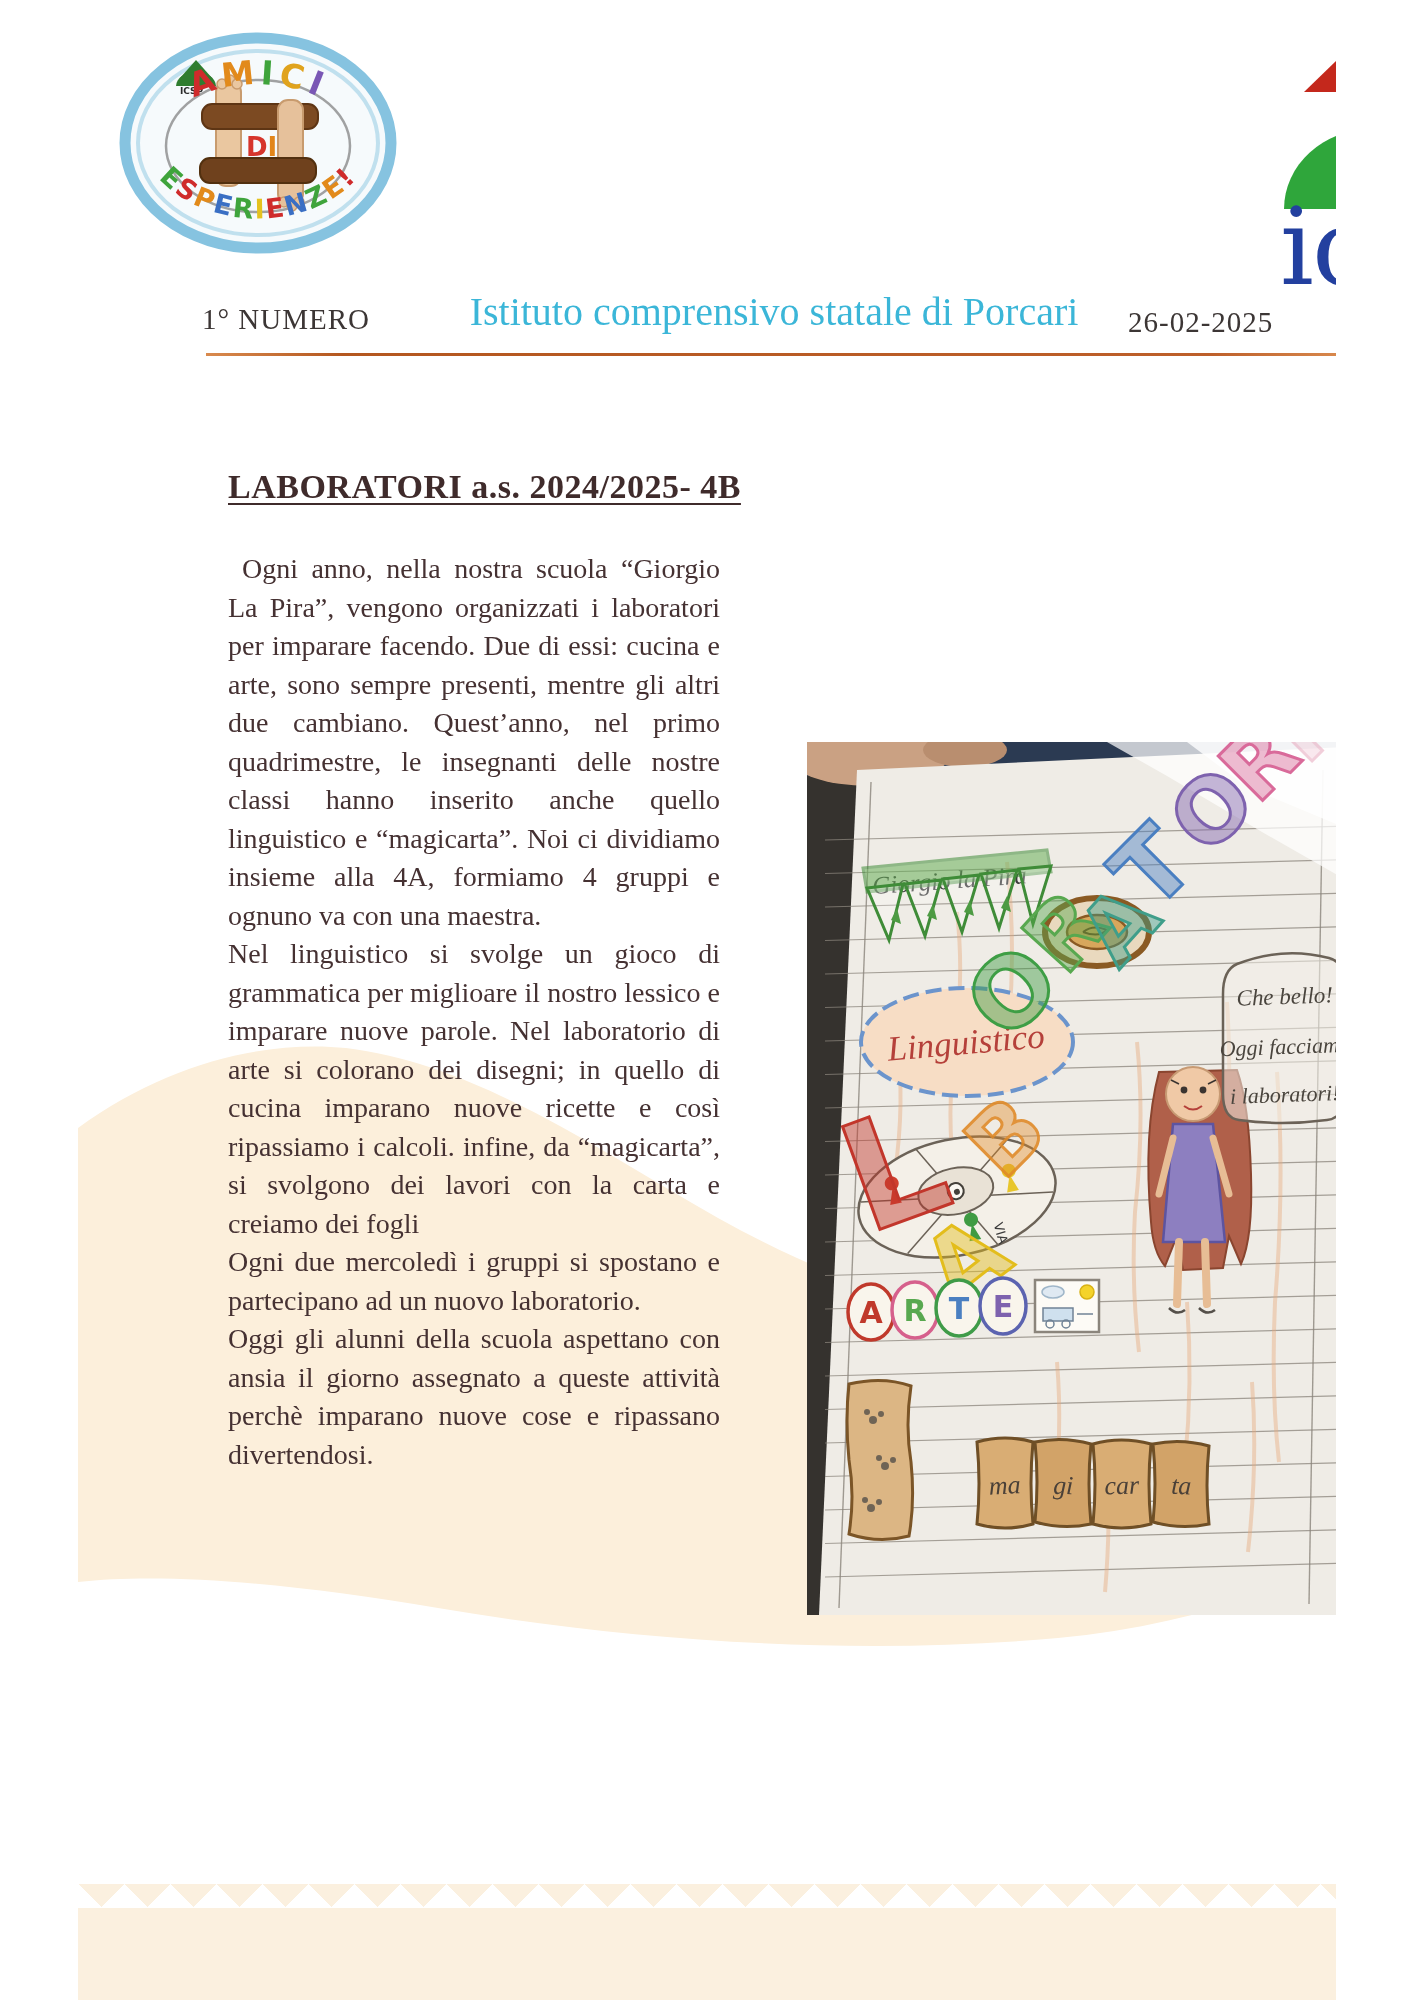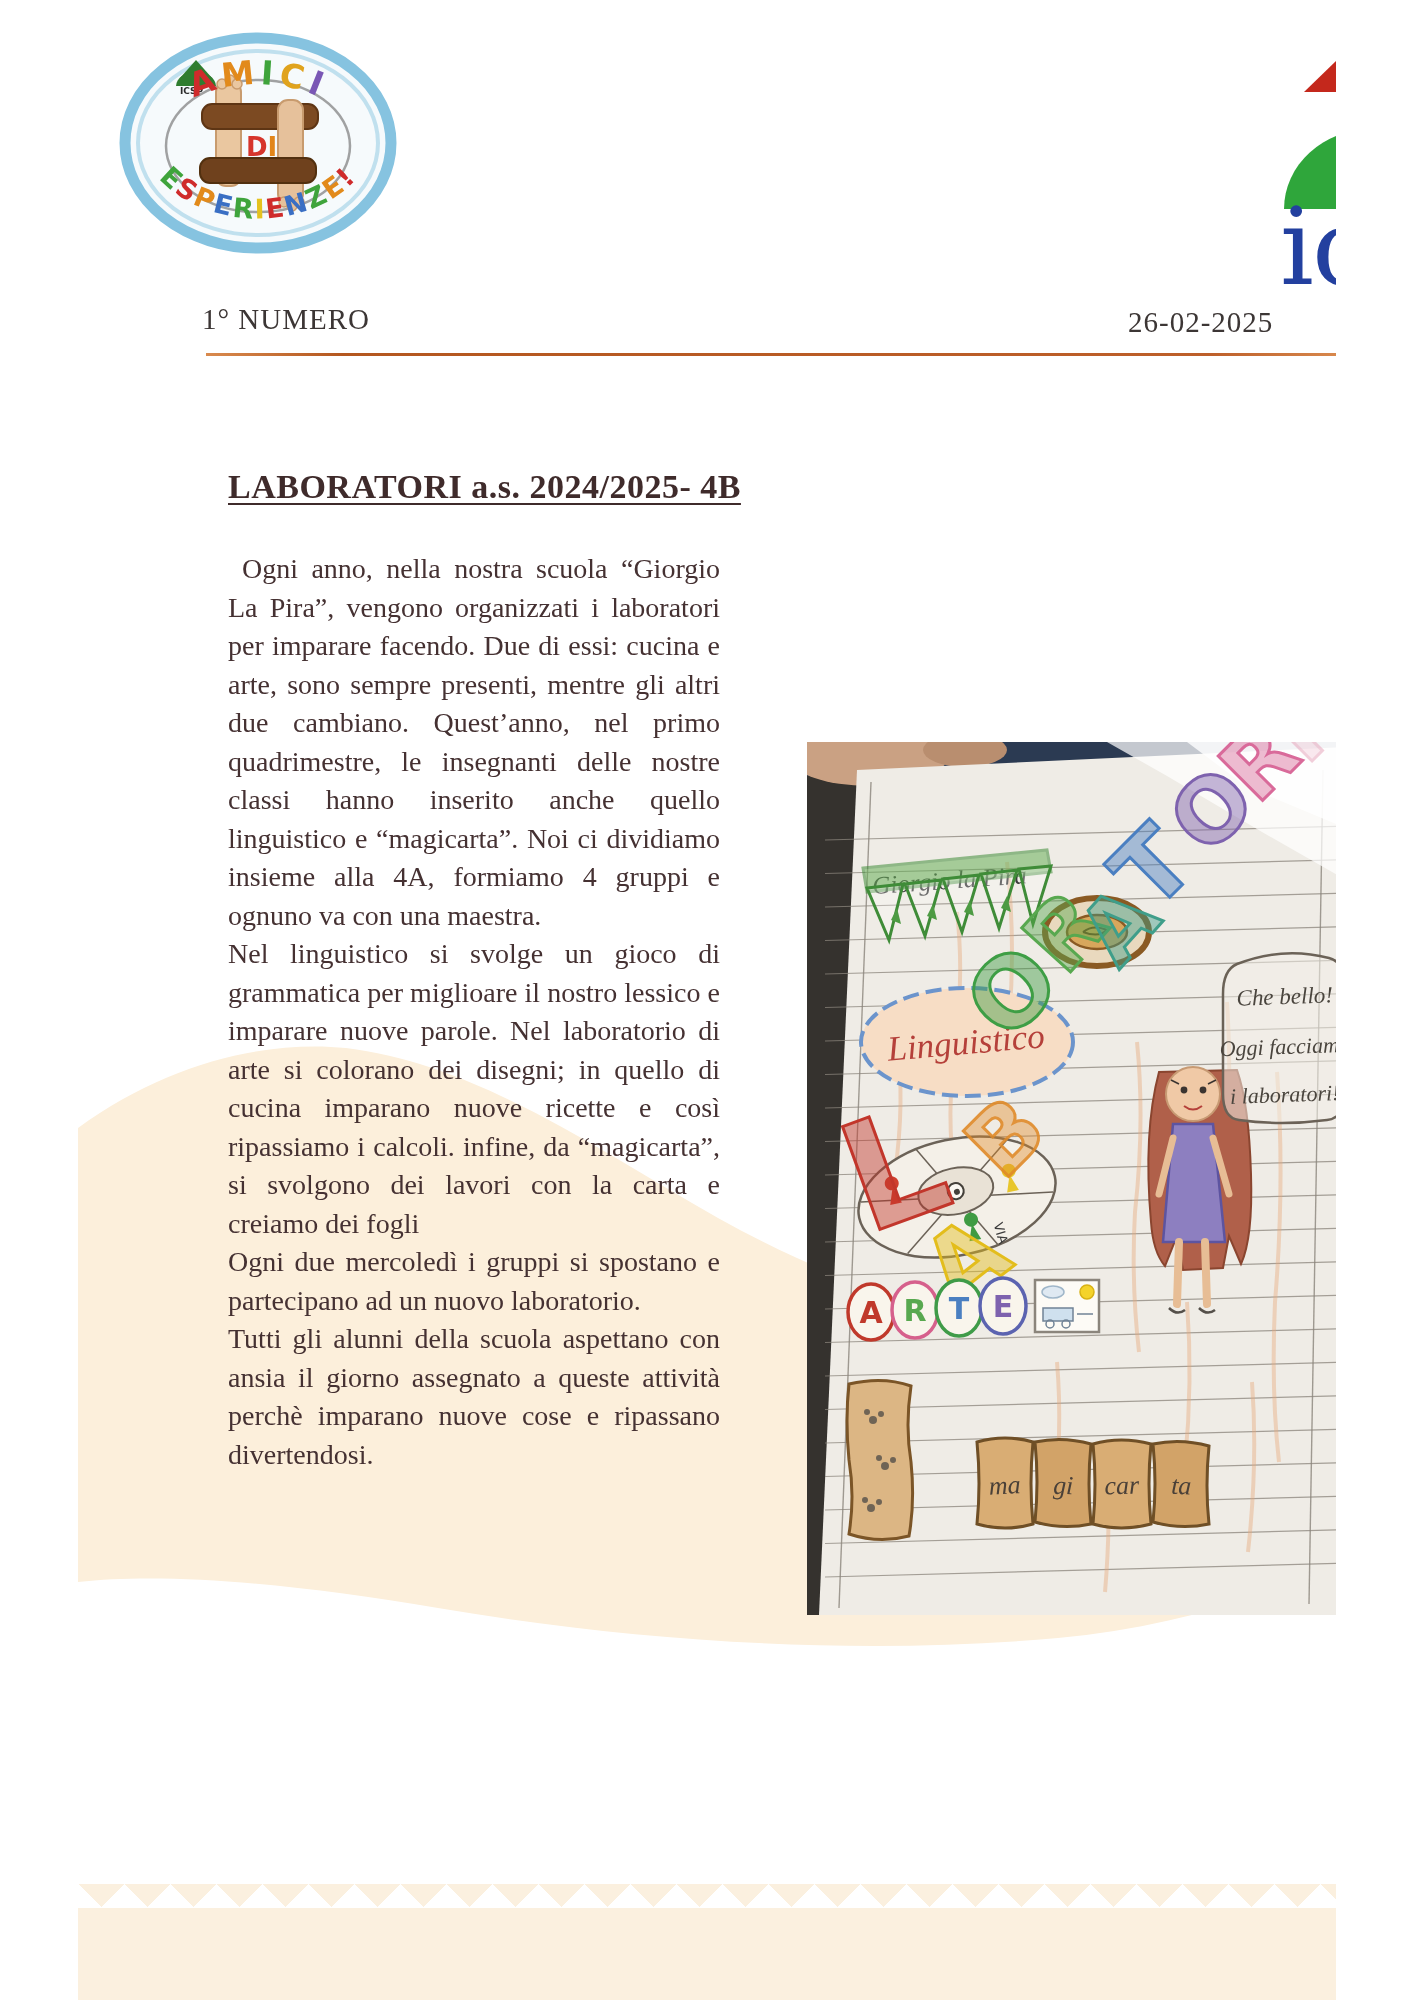--- a/index.html
+++ b/index.html
@@ -105,29 +105,30 @@
   </svg>
 
   <svg class="logo-icsp" viewBox="0 0 192 290">
     <path d="M 8,193 A 88,80 0 0 1 184,193 Z" fill="#2fa63b"></path>
     <rect x="61" y="62" width="70" height="124" fill="#f5d97c"></rect>
     <path d="M 96,10 L 28,76 L 164,76 Z" fill="#c4281c"></path>
     <text x="4" y="268" font-family="DejaVu Serif, serif" font-size="106" letter-spacing="-2" fill="#23409f">icsp</text>
   </svg>
 
   <div class="issue-number">1° NUMERO</div>
+  <div class="masthead-title">Istituto comprensivo statale di Porcari</div>
   <div class="masthead-date">26-02-2025</div>
   <div class="header-rule"></div>
 
   <div class="article">
     <h2>LABORATORI a.s. 2024/2025- 4B</h2>
     <p class="indent">Ogni anno, nella nostra scuola “Giorgio La Pira”, vengono organizzati i laboratori per imparare facendo. Due di essi: cucina e arte, sono sempre presenti, mentre gli altri due cambiano. Quest’anno, nel primo quadrimestre, le insegnanti delle nostre classi hanno inserito anche quello linguistico e “magicarta”. Noi ci dividiamo insieme alla 4A, formiamo 4 gruppi e ognuno va con una maestra.</p>
     <p>Nel linguistico si svolge un gioco di grammatica per miglioare il nostro lessico e imparare nuove parole. Nel laboratorio di arte si colorano dei disegni; in quello di cucina imparano nuove ricette e così ripassiamo i calcoli. infine, da “magicarta”, si svolgono dei lavori con la carta e creiamo dei fogli</p>
     <p>Ogni due mercoledì i gruppi si spostano e partecipano ad un nuovo laboratorio.</p>
-    <p>Tutti gli alunni della scuola aspettano con ansia il giorno assegnato a queste attività perchè imparano nuove cose e ripassano divertendosi.</p>
+    <p>Oggi gli alunni della scuola aspettano con ansia il giorno assegnato a queste attività perchè imparano nuove cose e ripassano divertendosi.</p>
   </div>
 
   <svg class="photo" viewBox="0 0 560 873">
 
     <rect x="0" y="0" width="560" height="873" fill="#35322e"></rect>
     <rect x="0" y="0" width="560" height="34" fill="#2b3a52"></rect>
     <ellipse cx="62" cy="16" rx="78" ry="28" fill="#caa183"></ellipse>
     <ellipse cx="158" cy="8" rx="42" ry="17" fill="#b98e6f"></ellipse>
 
     <polygon points="50,28 560,4 552,873 12,873" fill="#efece6"></polygon>

